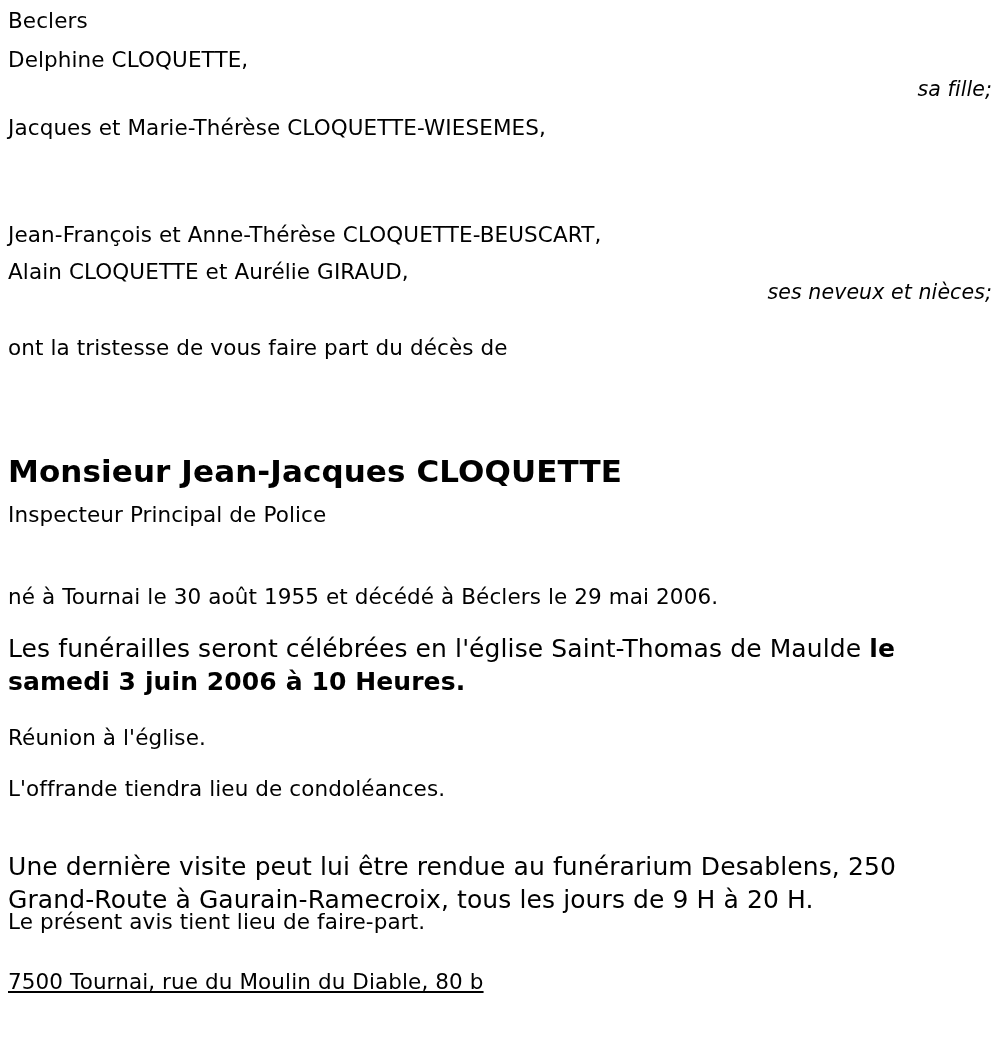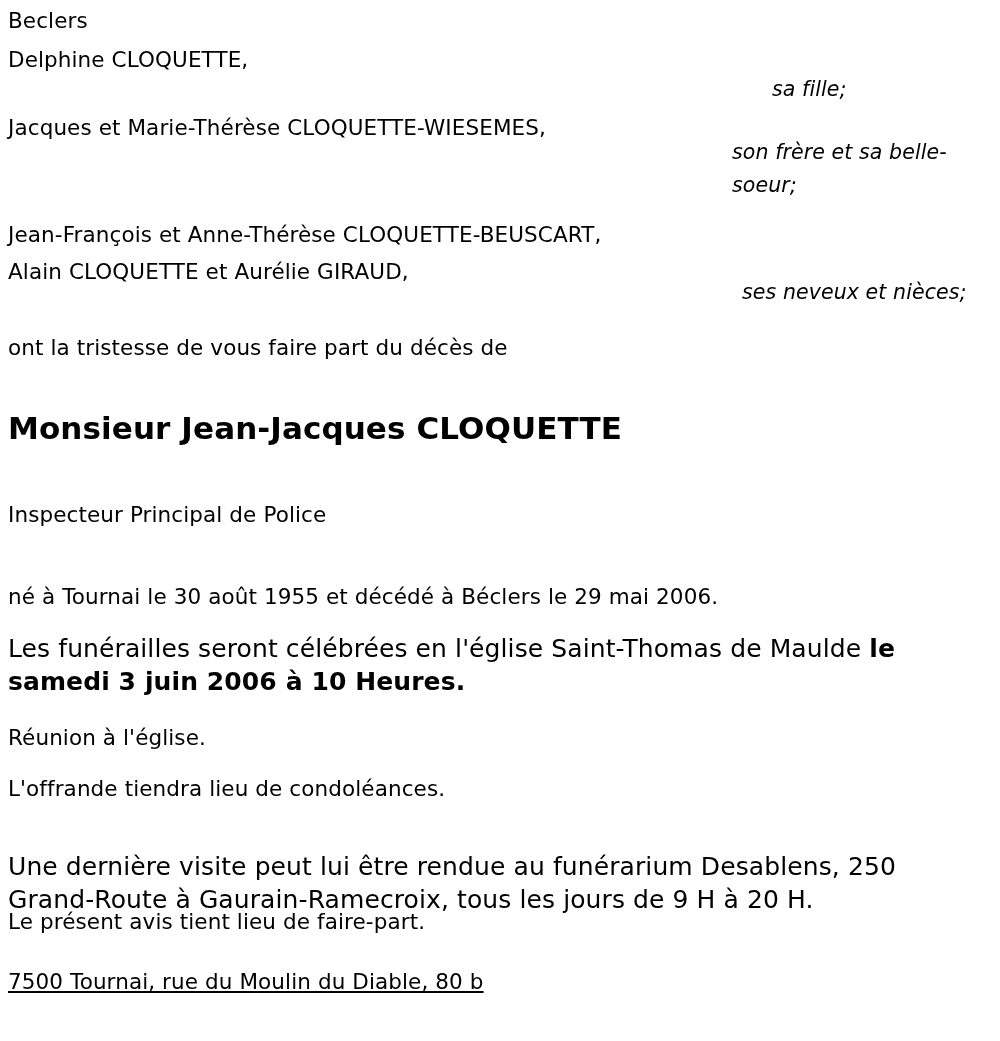--- a/index.html
+++ b/index.html
@@ -40,37 +40,38 @@
     width: 952px;
     font-size: 25px;
     line-height: 33px;
     letter-spacing: 0.1px;
   }
 
   
   .relation {
     position: absolute;
     right: 8px;
-    text-align: left;
+    text-align: right;
     font-style: italic;
     font-size: 20.5px;
     line-height: 33px;
     letter-spacing: 0.1px;
   }
   .relation.narrow { width: 220px; }
 
   
   .headline {
     position: absolute;
     left: 8px;
     font-size: 31px;
     font-weight: bold;
     line-height: 1.0;
     white-space: nowrap;
     letter-spacing: 0.1px;
+    margin-top: 43px;
   }
 
   .b { font-weight: bold; }
 
   
   #loc-line        { top: 10px; }
   #kin1-line       { top: 49px; }
   #rel1            { top: 73px; }
   #kin2-line       { top: 117px; }
   #rel2            { top: 136px; width: 260px; }
@@ -94,21 +95,20 @@
 <div class="notice">
 
   <div class="line" id="loc-line">Beclers</div>
 
   <div class="line" id="kin1-line">Delphine CLOQUETTE,</div>
 
   <div class="relation narrow" id="rel1">sa fille;</div>
 
   <div class="line" id="kin2-line">Jacques et Marie-Thérèse CLOQUETTE-WIESEMES,</div>
 
-  <div class="relation" id="rel2">son frère et sa belle-soeur;</div>
 
   <div class="line" id="kin4-line">Alain CLOQUETTE et Aurélie GIRAUD,</div>
 
   <div class="line" id="kin3-line">Jean-François et Anne-Thérèse CLOQUETTE-BEUSCART,</div>
 
   <div class="relation" id="rel3">ses neveux et nièces;</div>
 
   <div class="line" id="lead-line">ont la tristesse de vous faire part du décès de</div>
 
   <div class="headline" id="headline">Monsieur Jean-Jacques CLOQUETTE</div>

